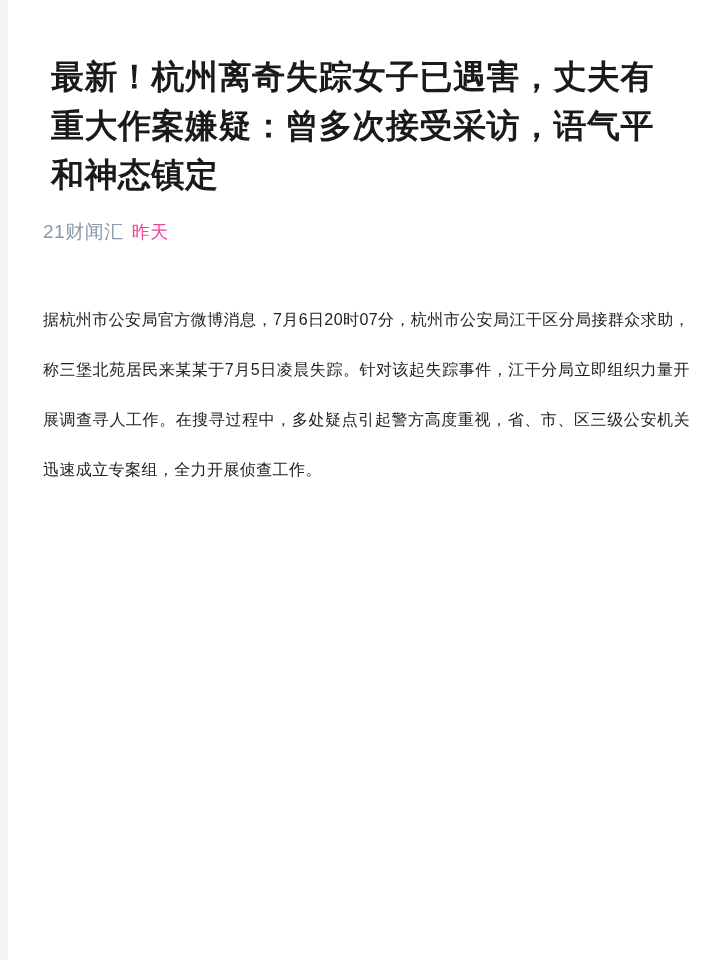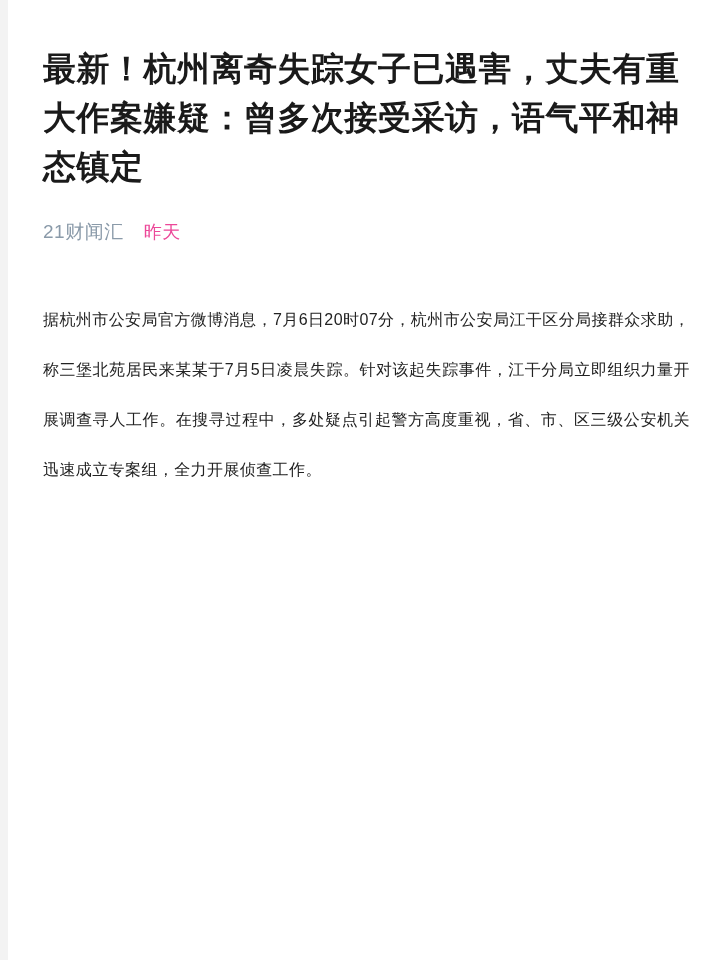--- a/index.html
+++ b/index.html
@@ -36,28 +36,28 @@
     height: 960px;
     box-sizing: border-box;
     padding: 44px 30px 0 35px;
   }
   .article-title {
     font-size: 33px;
     line-height: 49px;
     color: #1a1a1a;
     font-weight: 700;
     letter-spacing: 0.5px;
-    margin: 0;
+    margin: 8px;
     word-break: break-all;
   }
   .meta {
-    margin-top: 28px;
+    margin-top: 20px;
     display: flex;
     align-items: baseline;
-    gap: 20px;
+    gap: 8px;
   }
   .meta-source {
     font-size: 19px;
     color: #8a9aa9;
     letter-spacing: 0.5px;
   }
   .meta-time {
     font-size: 18px;
     color: #ec4899;
     letter-spacing: 0.5px;

